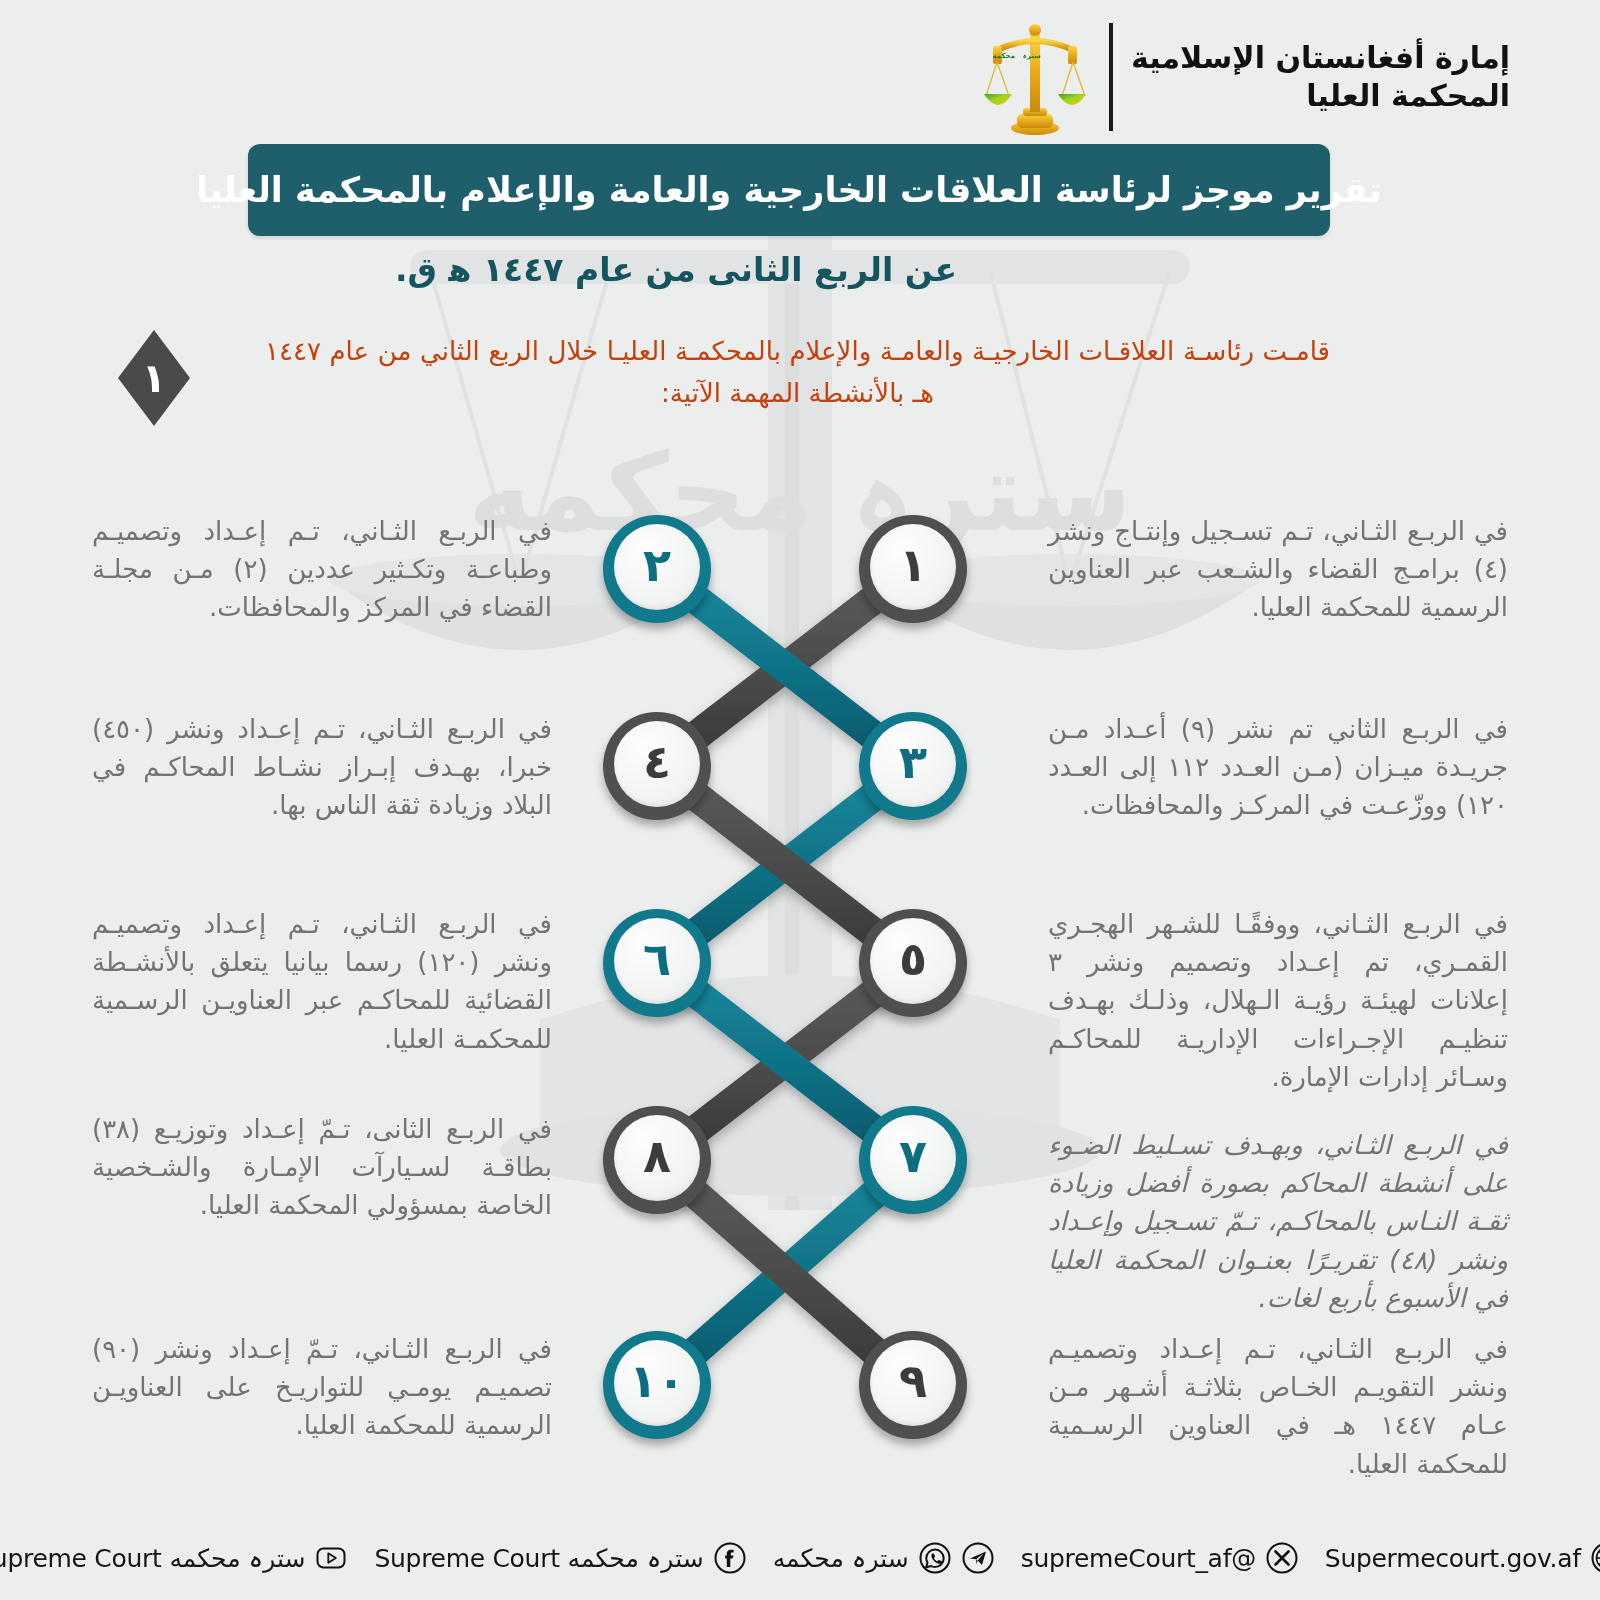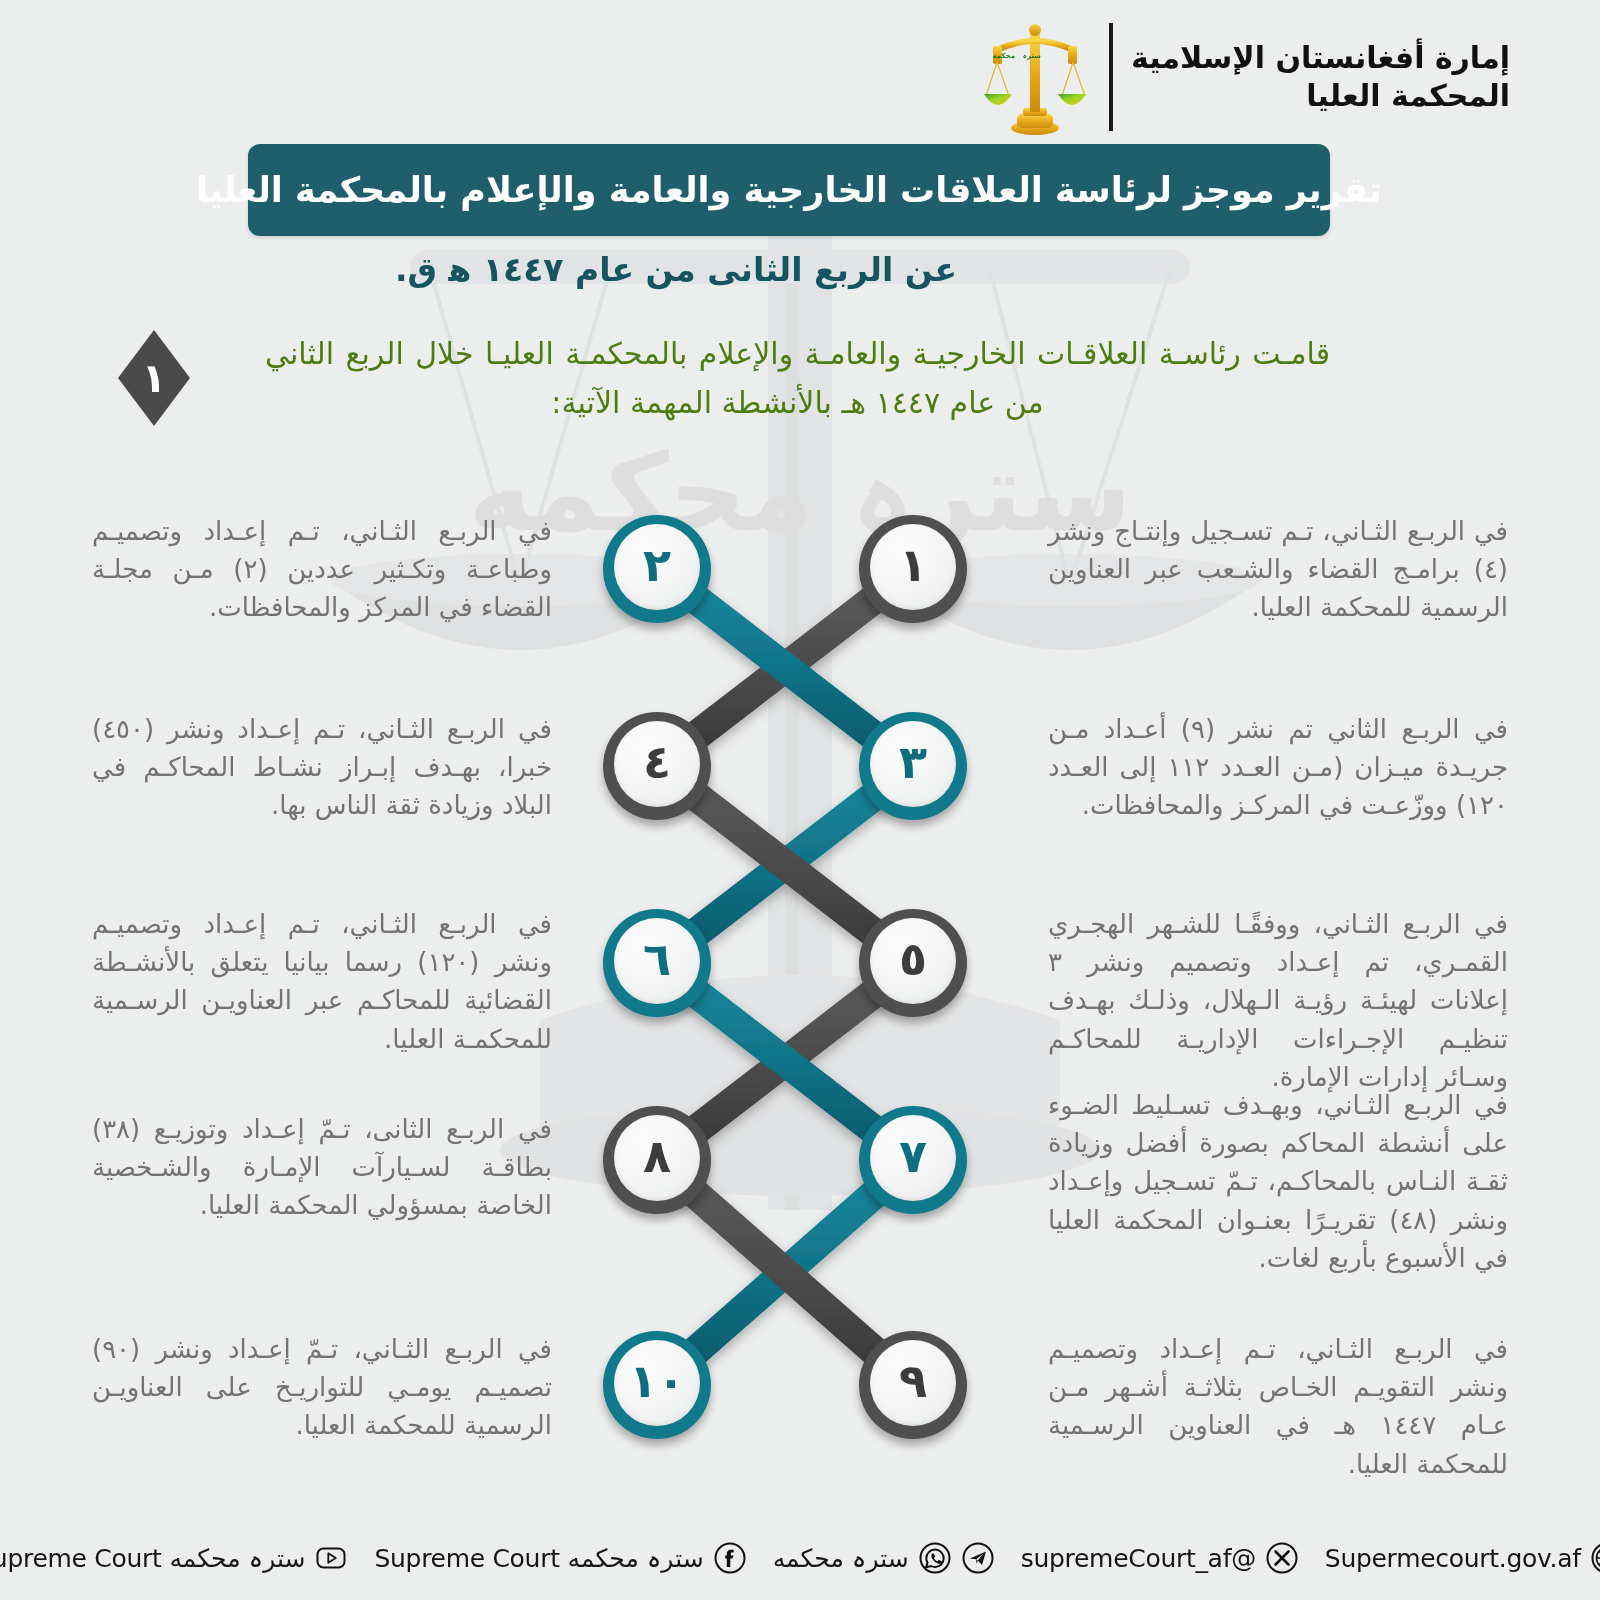--- a/index.html
+++ b/index.html
@@ -49,21 +49,21 @@
     white-space:nowrap;
   }
   .subtitle{
     position:absolute;top:250px;left:0;width:1352px;text-align:center;z-index:6;
     font-size:33px;font-weight:bold;color:#15555f;letter-spacing:-.5px;
   }
 
   
   .intro{
     position:absolute;top:330px;right:270px;width:1065px;z-index:6;
-    font-size:30px;line-height:1.62;color:#4d7c0f;text-align:justify;
+    font-size:26px;line-height:1.62;color:#c2410c;text-align:justify;
     text-align-last:center;
   }
   .diamond{
     position:absolute;top:330px;left:118px;width:72px;height:96px;z-index:6;
     background:#4a4a4a;
     clip-path:polygon(50% 0%,100% 50%,50% 100%,0% 50%);
     display:flex;align-items:center;justify-content:center;
   }
   .diamond b{color:#fff;font-size:40px;font-weight:bold;}
 
@@ -299,21 +299,21 @@
         </div>
       </div>
     </div>
   <div id="texts-layer">
       <div class="stxt right" style="top: 512px;">في الربـع الثـاني، تـم تسـجيل وإنتـاج ونشر (٤) برامـج القضاء والشـعب عبر العناوين الرسمية للمحكمة العليا.</div>
       <div class="stxt left" style="top: 512px;">في الربـع الثـاني، تـم إعـداد وتصميـم وطباعـة وتكـثير عددين (٢) مـن مجلـة القضاء في المركز والمحافظات.</div>
       <div class="stxt right" style="top: 710px;">في الربـع الثاني تم نشر (٩) أعـداد مـن جريـدة ميـزان (مـن العـدد ١١٢ إلى العـدد ١٢٠) ووزّعـت في المركـز والمحافظات.</div>
       <div class="stxt left" style="top: 710px;">في الربـع الثـاني، تـم إعـداد ونشر (٤٥٠) خبرا، بهـدف إبـراز نشـاط المحاكـم في البلاد وزيادة ثقة الناس بها.</div>
       <div class="stxt right" style="top: 905px;">في الربـع الثـاني، ووفقًـا للشـهر الهجـري القمـري، تم إعـداد وتصميم ونشر ٣ إعلانات لهيئـة رؤيـة الـهلال، وذلـك بهـدف تنظيـم الإجـراءات الإداريـة للمحاكـم وسـائر إدارات الإمارة.</div>
       <div class="stxt left" style="top: 905px;">في الربـع الثـاني، تـم إعـداد وتصميـم ونشر (١٢٠) رسما بيانيا يتعلق بالأنشـطة القضائية للمحاكـم عبر العناويـن الرسـمية للمحكمـة العليا.</div>
-      <div class="stxt right" style="top: 1086px;">في الربـع الثـاني، وبهـدف تسـليط الضـوء على أنشطة المحاكم بصورة أفضل وزيادة ثقـة النـاس بالمحاكـم، تـمّ تسـجيل وإعـداد ونشر (٤٨) تقريـرًا بعنـوان المحكمة العليا في الأسبوع بأربع لغات.</div>
+      <div class="stxt right" style="top: 1126px; font-style: italic;">في الربـع الثـاني، وبهـدف تسـليط الضـوء على أنشطة المحاكم بصورة أفضل وزيادة ثقـة النـاس بالمحاكـم، تـمّ تسـجيل وإعـداد ونشر (٤٨) تقريـرًا بعنـوان المحكمة العليا في الأسبوع بأربع لغات.</div>
       <div class="stxt left" style="top: 1110px;">في الربـع الثانی، تـمّ إعـداد وتوزيـع (٣٨) بطاقـة لسـيارآت الإمـارة والشـخصية الخاصة بمسؤولي المحكمة العليا.</div>
       <div class="stxt right" style="top: 1330px;">في الربـع الثـاني، تـم إعـداد وتصميـم ونشر التقويـم الخـاص بثلاثـة أشـهر مـن عـام ١٤٤٧ هـ في العناوين الرسـمية للمحكمة العليا.</div>
       <div class="stxt left" style="top: 1330px;">في الربـع الثـاني، تـمّ إعـداد ونشر (٩٠) تصميـم يومـي للتواريـخ على العناويـن الرسمية للمحكمة العليا.</div>
     </div>
 
   <div class="footer">
 
     <div class="fitem">
       <span class="ic">
         <svg viewBox="0 0 34 34">

